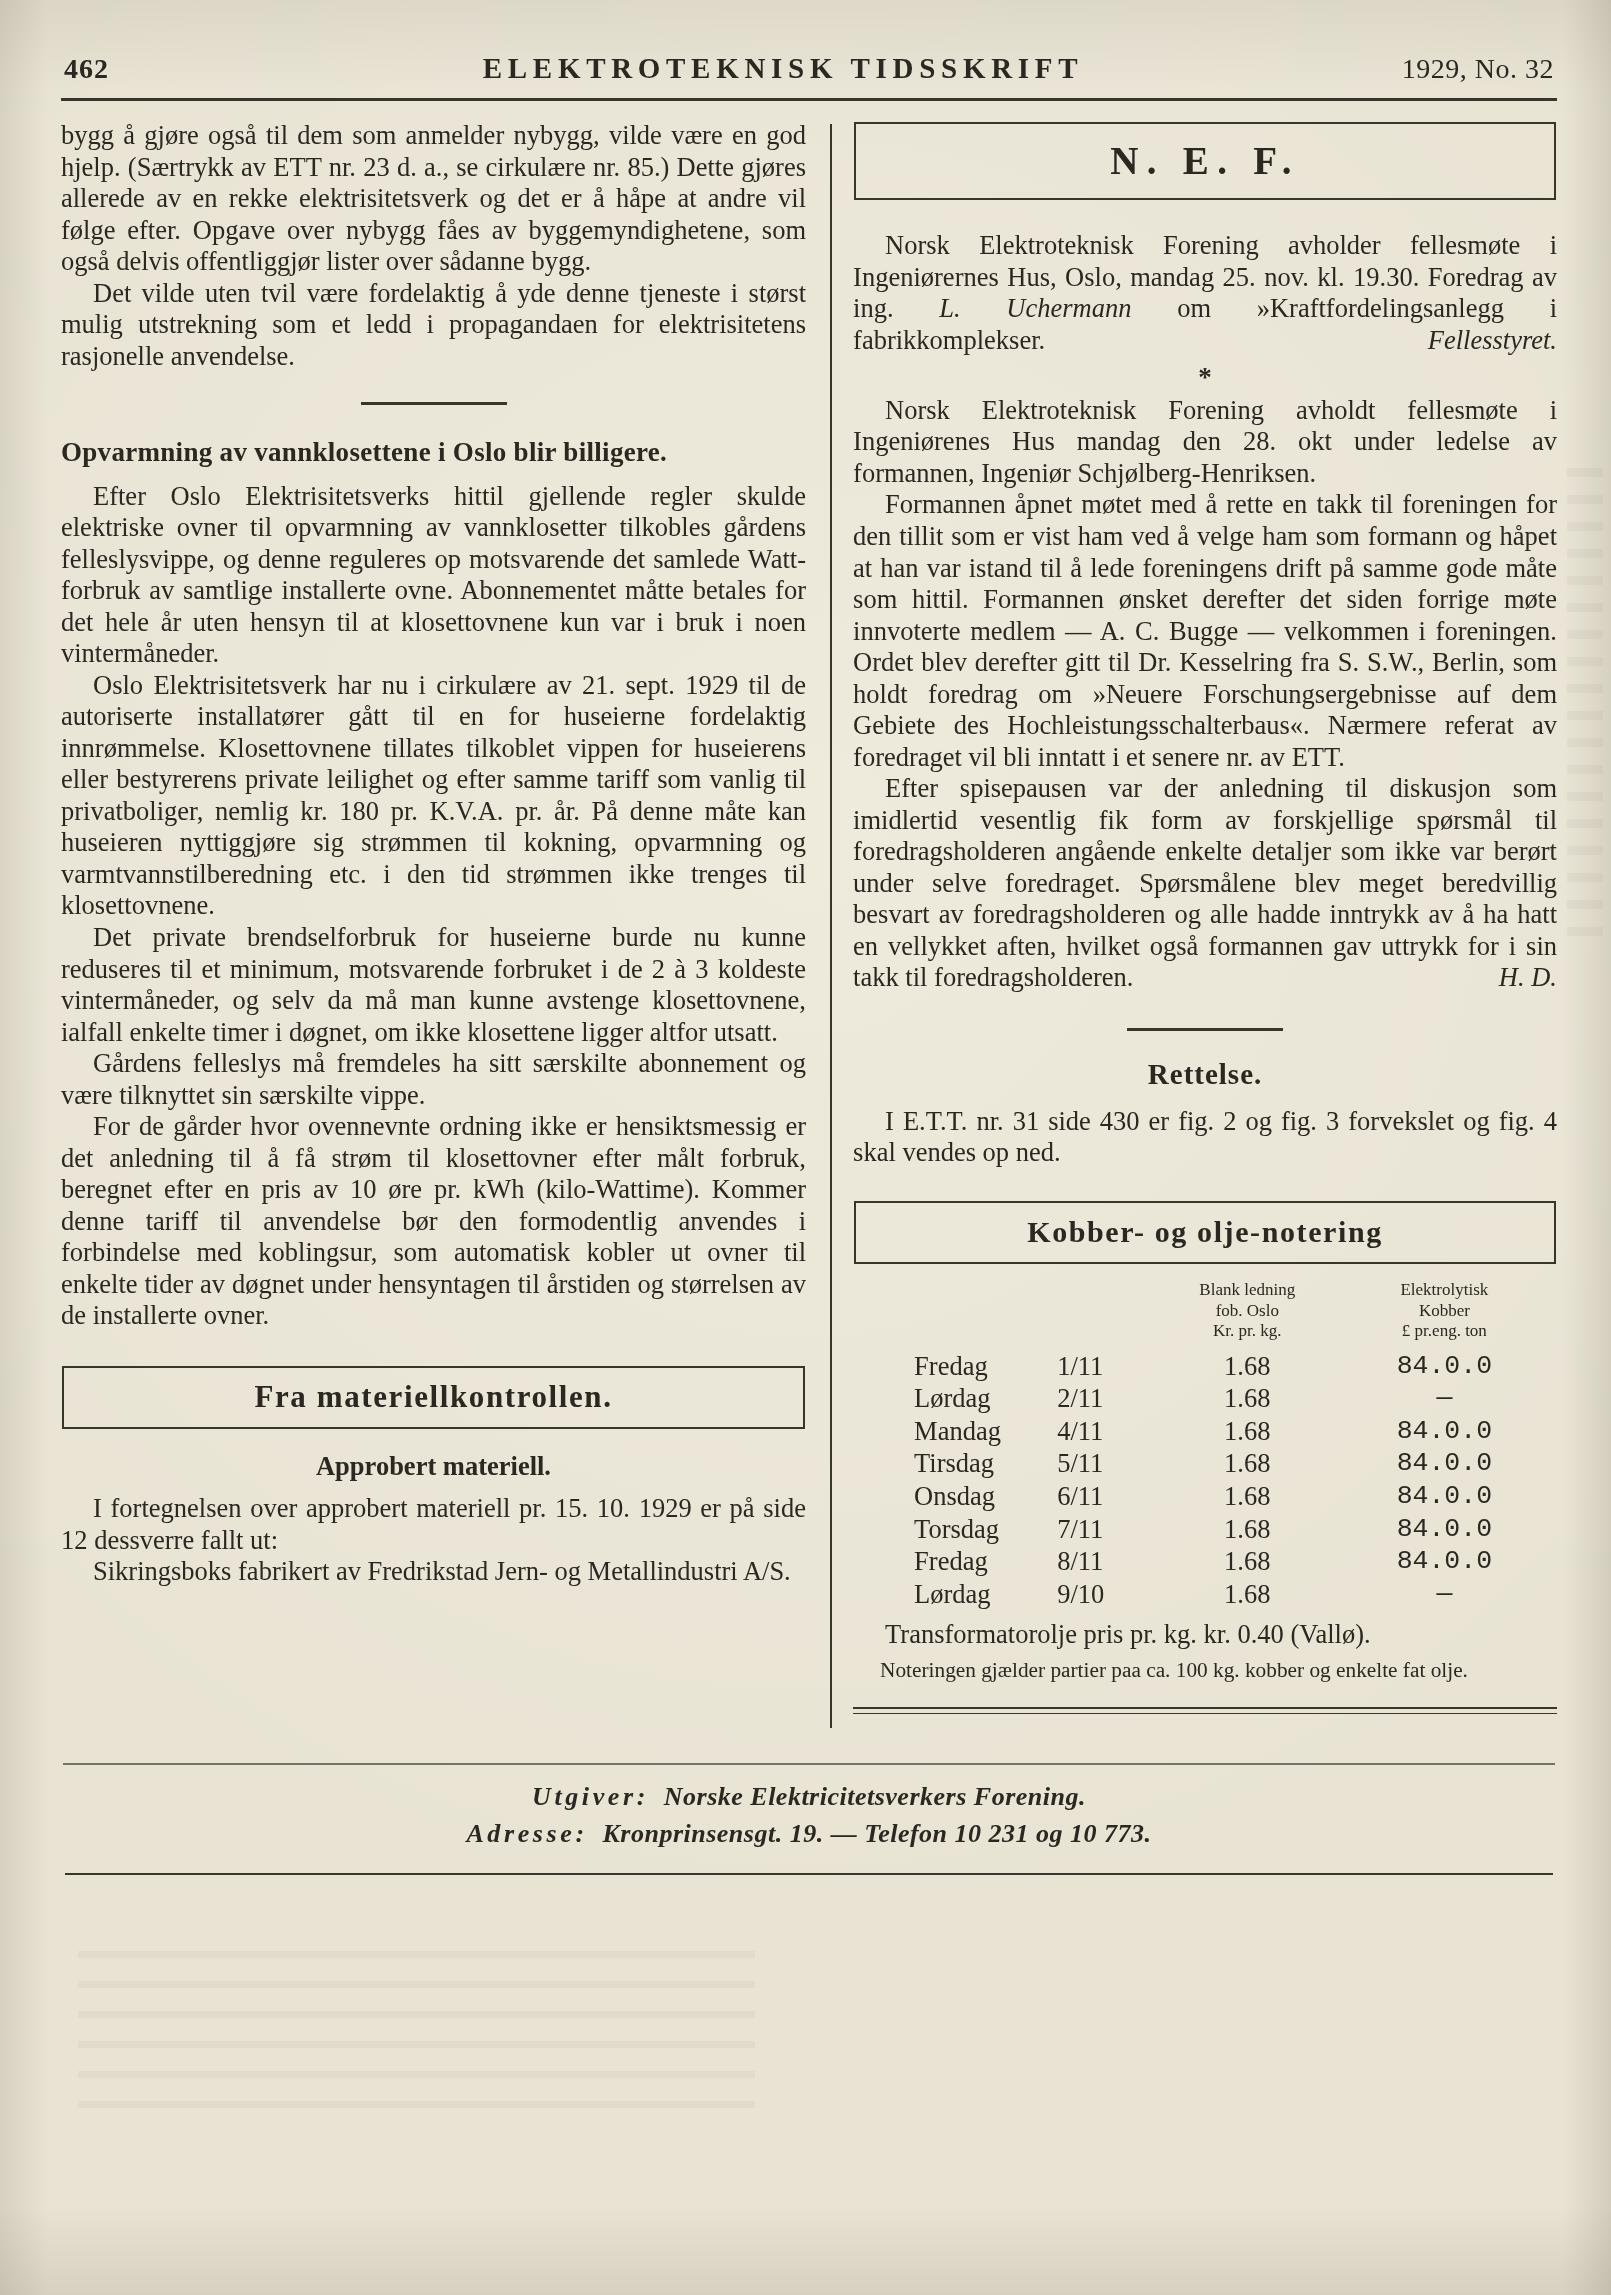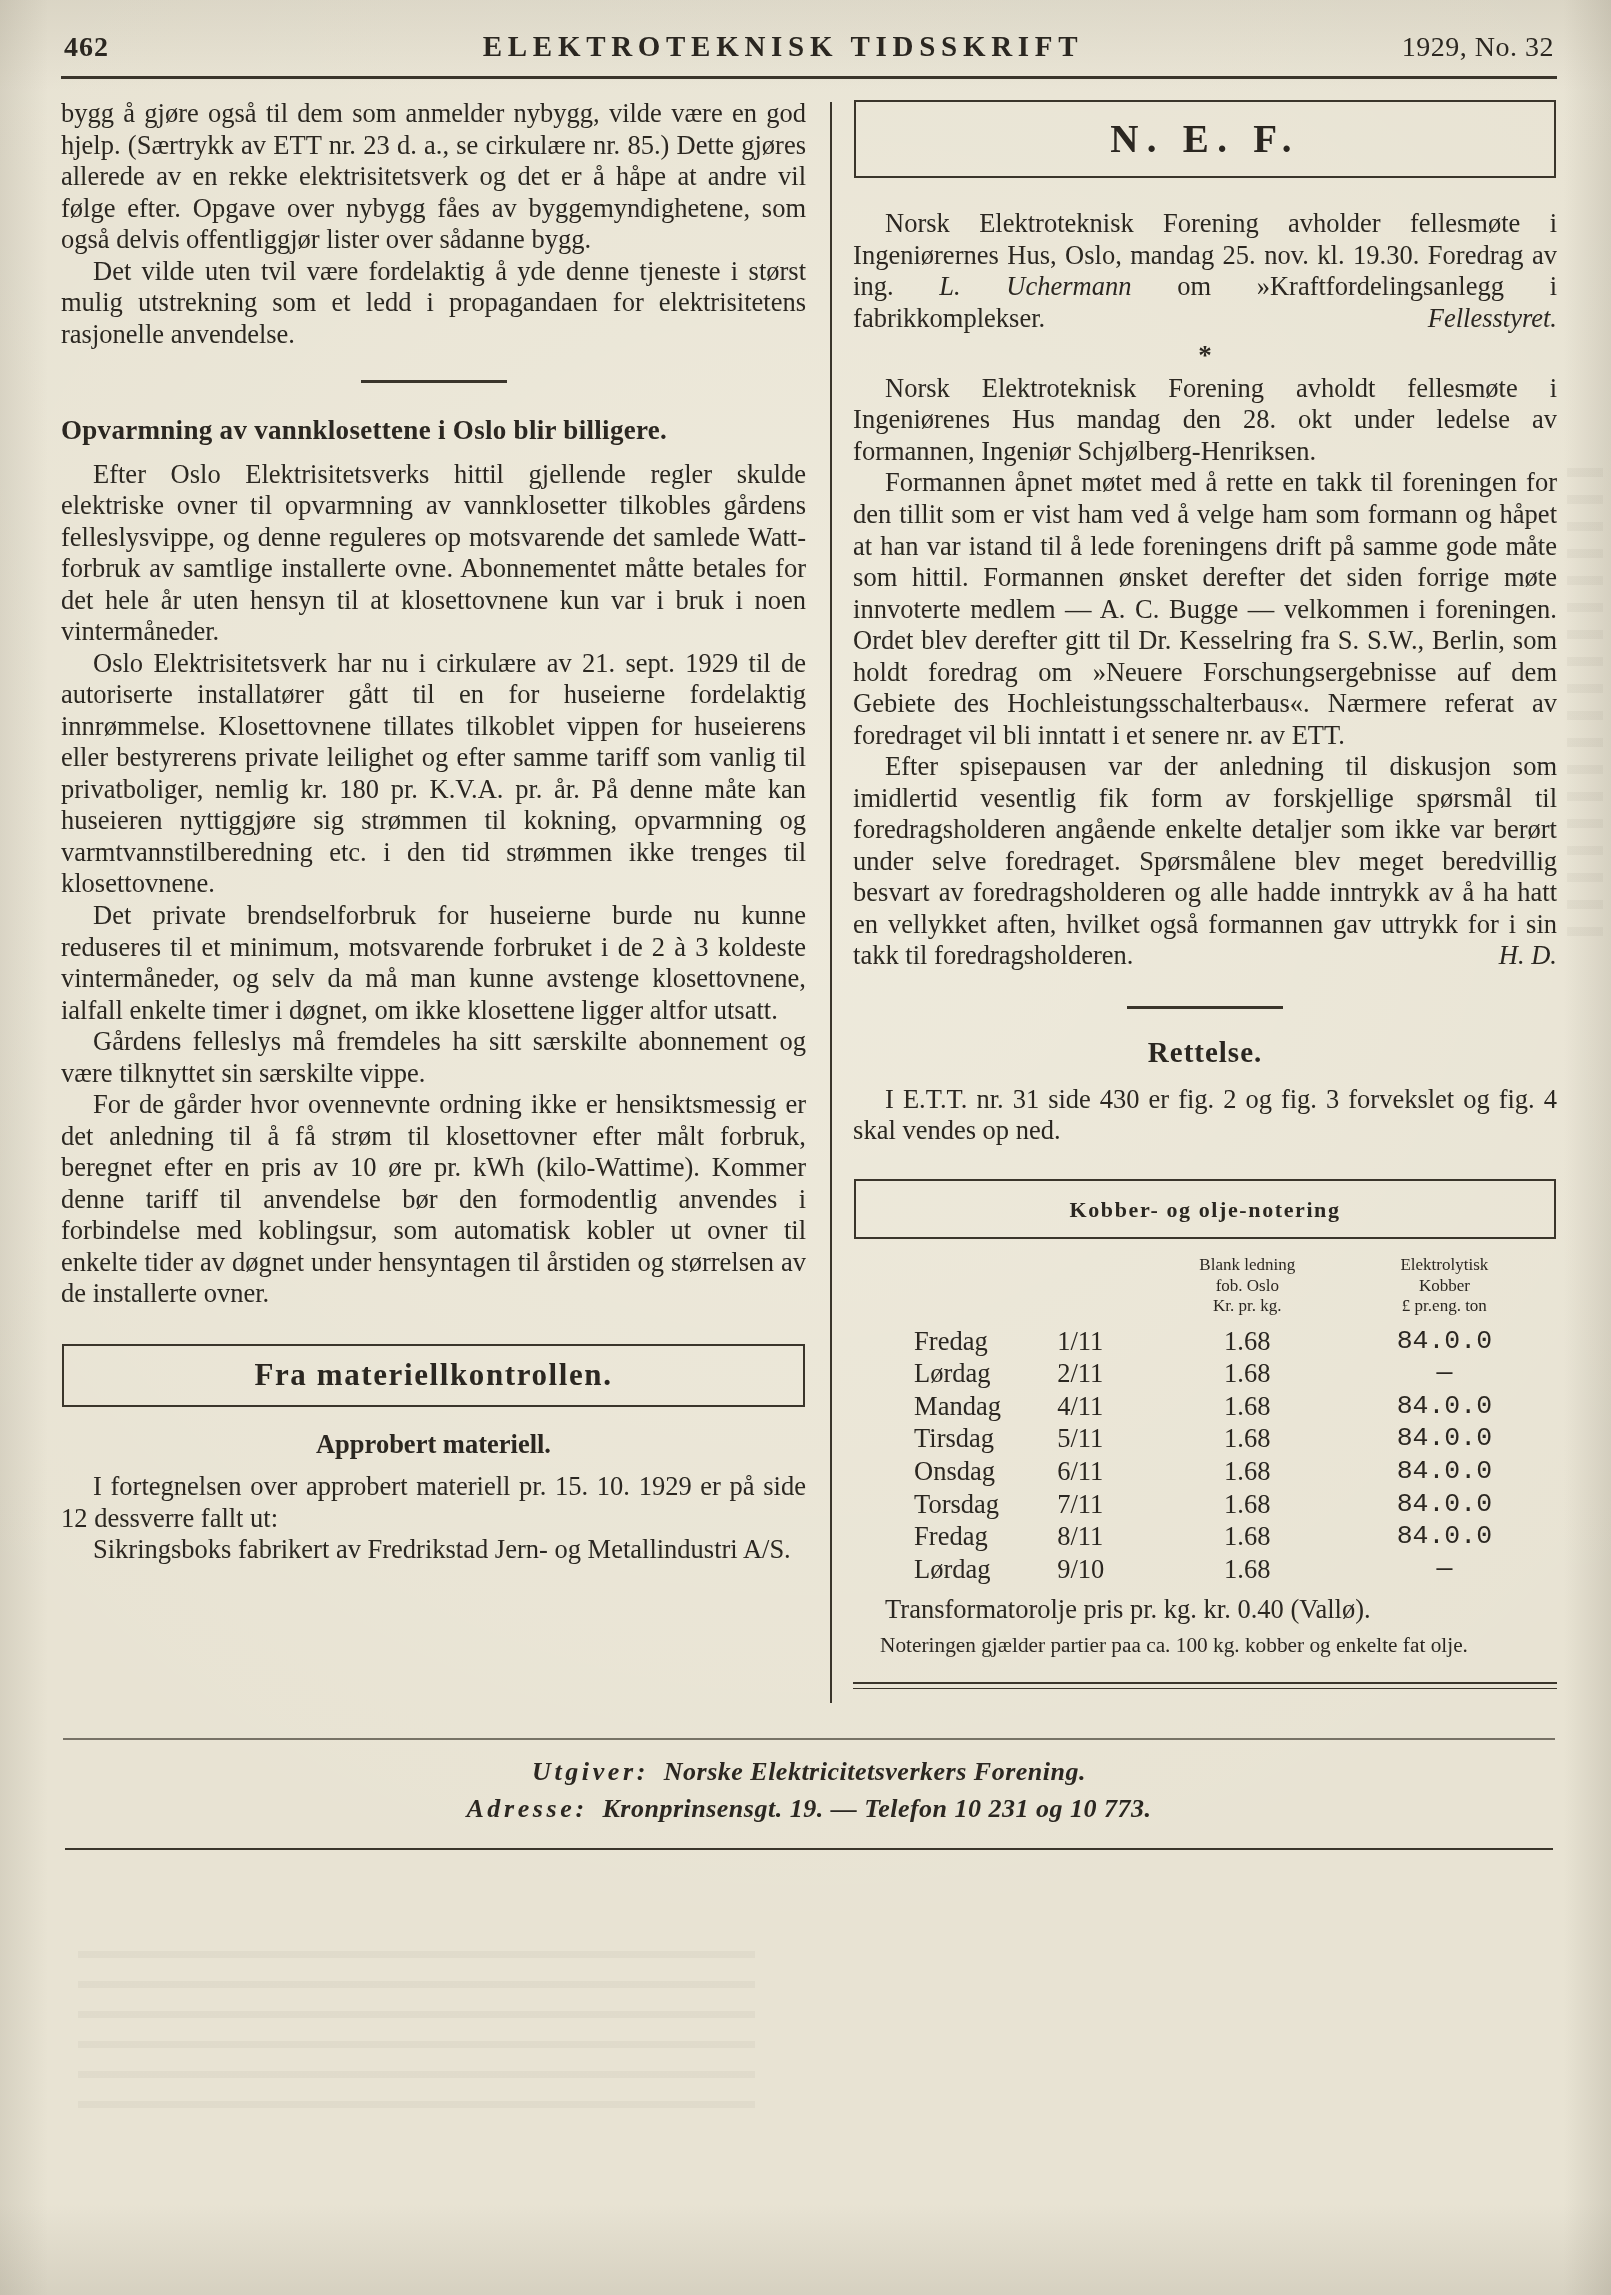--- a/index.html
+++ b/index.html
@@ -20,21 +20,21 @@
       radial-gradient(120% 85% at 50% 36%, rgba(255,253,244,0.28) 0%, rgba(255,253,244,0) 58%),
       linear-gradient(90deg, rgba(84,76,58,0.12) 0%, rgba(84,76,58,0) 3%, rgba(84,76,58,0) 97%, rgba(84,76,58,0.15) 100%),
       linear-gradient(0deg, rgba(84,76,58,0.12) 0%, rgba(84,76,58,0) 4%, rgba(84,76,58,0) 96%, rgba(84,76,58,0.09) 100%),
       var(--paper);
   }
   .artifact{position:absolute;pointer-events:none;opacity:0.05;}
   .artifact.bleed-right{right:9.4px;top:468px;width:36px;height:468px;
     background:repeating-linear-gradient(180deg,#4a4436 0 9.4px,transparent 9.4px 27px);}
   .artifact.bleed-bottom{left:78px;bottom:172px;width:677px;height:172px;
     background:repeating-linear-gradient(180deg,#4a4436 0 7.3px,transparent 7.3px 30px);}
-  .content{position:absolute;left:61px;right:55px;top:23px;}
+  .content{position:absolute;left:61px;right:55px;top:45px;}
 
   
   .masthead{display:flex;align-items:baseline;padding:6.2px 3.1px 12.5px 3.1px;border-bottom:3.1px solid var(--rule);}
   .m-page{font-weight:bold;font-size:28px;width:146px;letter-spacing:1px;}
   .m-title{flex:1;text-align:center;font-weight:bold;font-size:29px;letter-spacing:5.7px;white-space:nowrap;}
   .m-issue{width:198px;text-align:right;font-weight:normal;font-size:28px;letter-spacing:0.5px;}
 
   
   .columns{display:flex;padding-top:19px;}
   .col-left{width:745px;}
@@ -46,21 +46,21 @@
 
   .short-rule{width:146px;height:2.6px;background:var(--rule);margin:30px auto 32px auto;}
   h2.art-head{font-size:27px;font-weight:bold;margin:0 0 12.5px 0;letter-spacing:0.3px;line-height:1.15;}
   p.sig-si{margin:4.2px 0 0 0;text-indent:0;padding-left:338px;font-style:italic;}
 
   .box{border:2.6px solid var(--rule);text-align:center;margin:34px 1px 22px 1px;padding:12.5px 5.2px;}
   .box .bt{font-weight:bold;font-size:31px;letter-spacing:1.6px;line-height:1.1;}
   .box.nef{margin:2.1px 1px 30px 1px;padding:15.6px 5.2px;}
   .box.nef .bt{font-size:39px;letter-spacing:8.3px;}
   .box.kobber{margin:32px 1px 15.6px 1px;}
-  .box.kobber .bt{font-size:22px;text-align:right;}
+  .box.kobber .bt{font-size:30px;text-align:right;}
 
   h3.sub-head{text-align:center;font-weight:bold;font-size:26.5px;margin:19px 0 10.4px 0;}
 
   .it{font-style:italic;}
   .sig-float{float:right;font-style:italic;text-indent:0;padding-left:21px;}
   .star{text-align:center;margin:4.2px 0 2.1px 0;font-size:27px;font-weight:bold;}
 
   .rettelse-rule{width:156px;height:2.6px;background:var(--rule);margin:34px auto 26px auto;}
   h2.rettelse{text-align:center;font-weight:bold;font-size:29px;letter-spacing:1px;margin:0 0 14.6px 0;}
 

